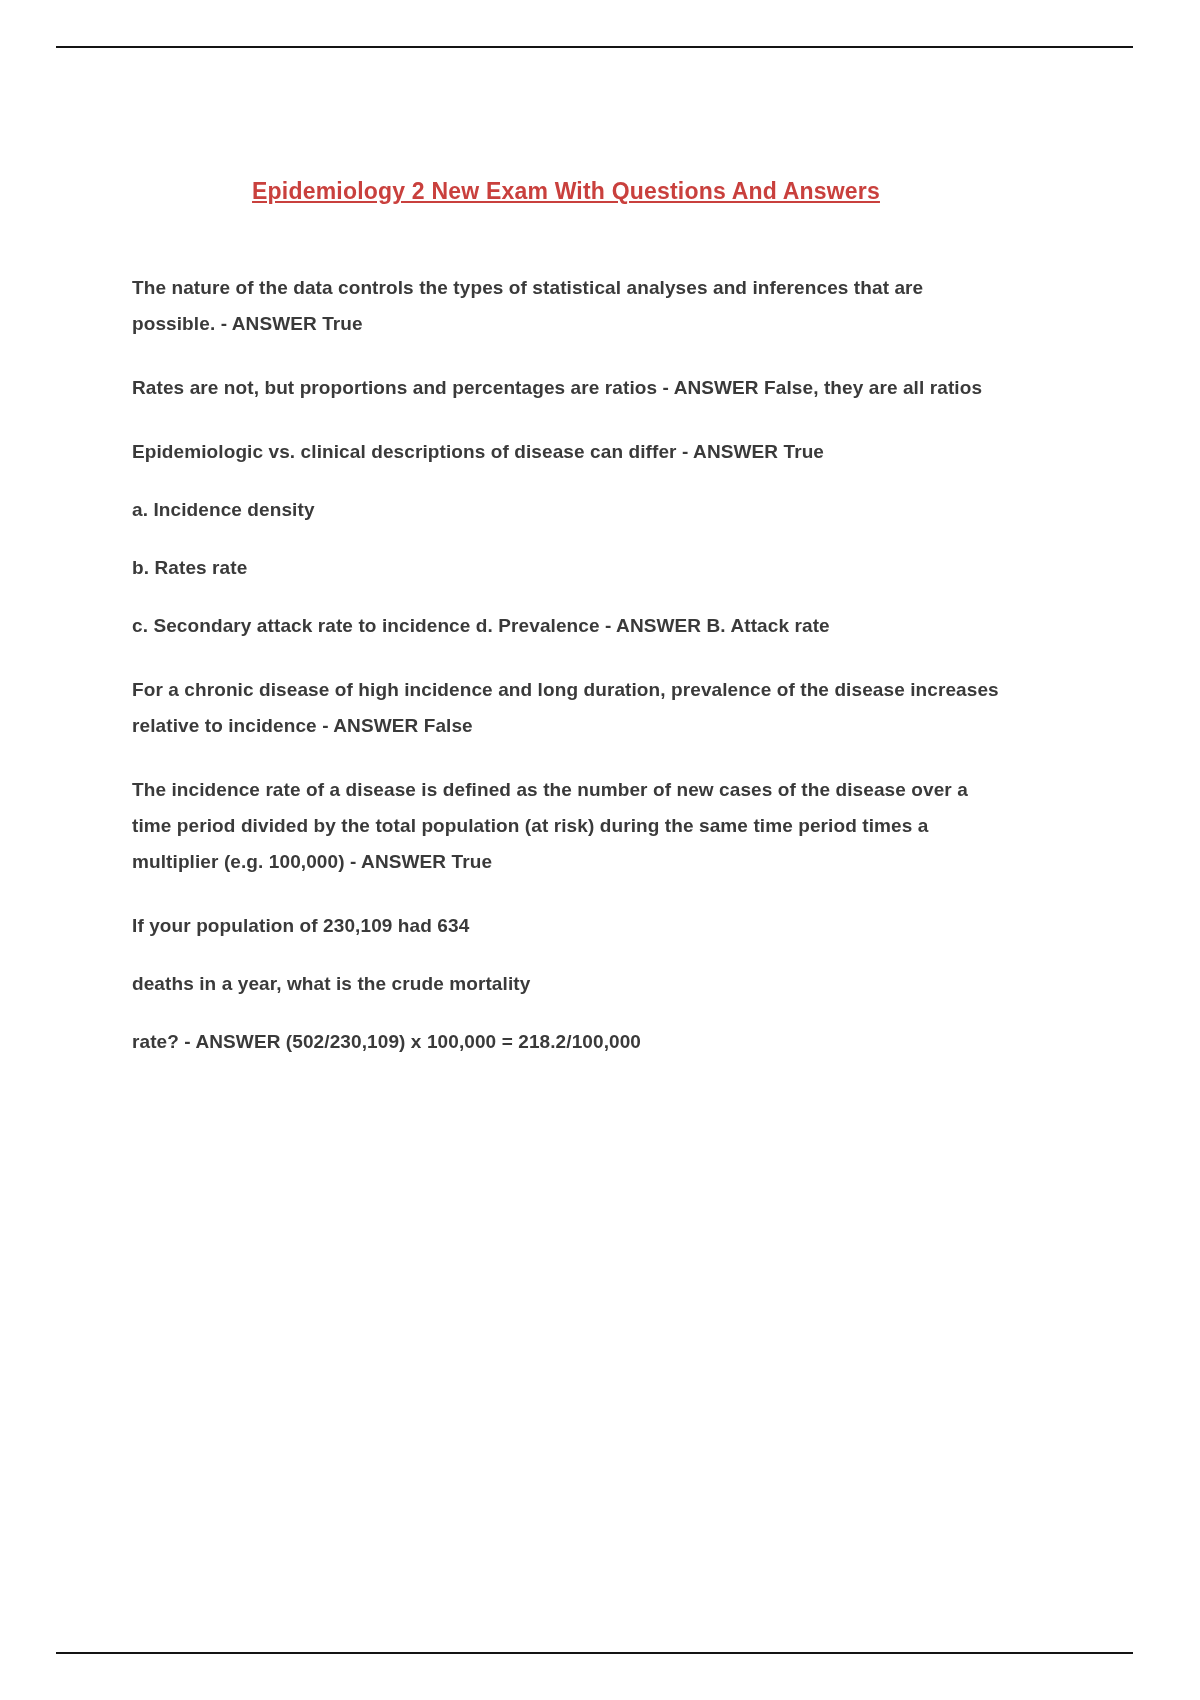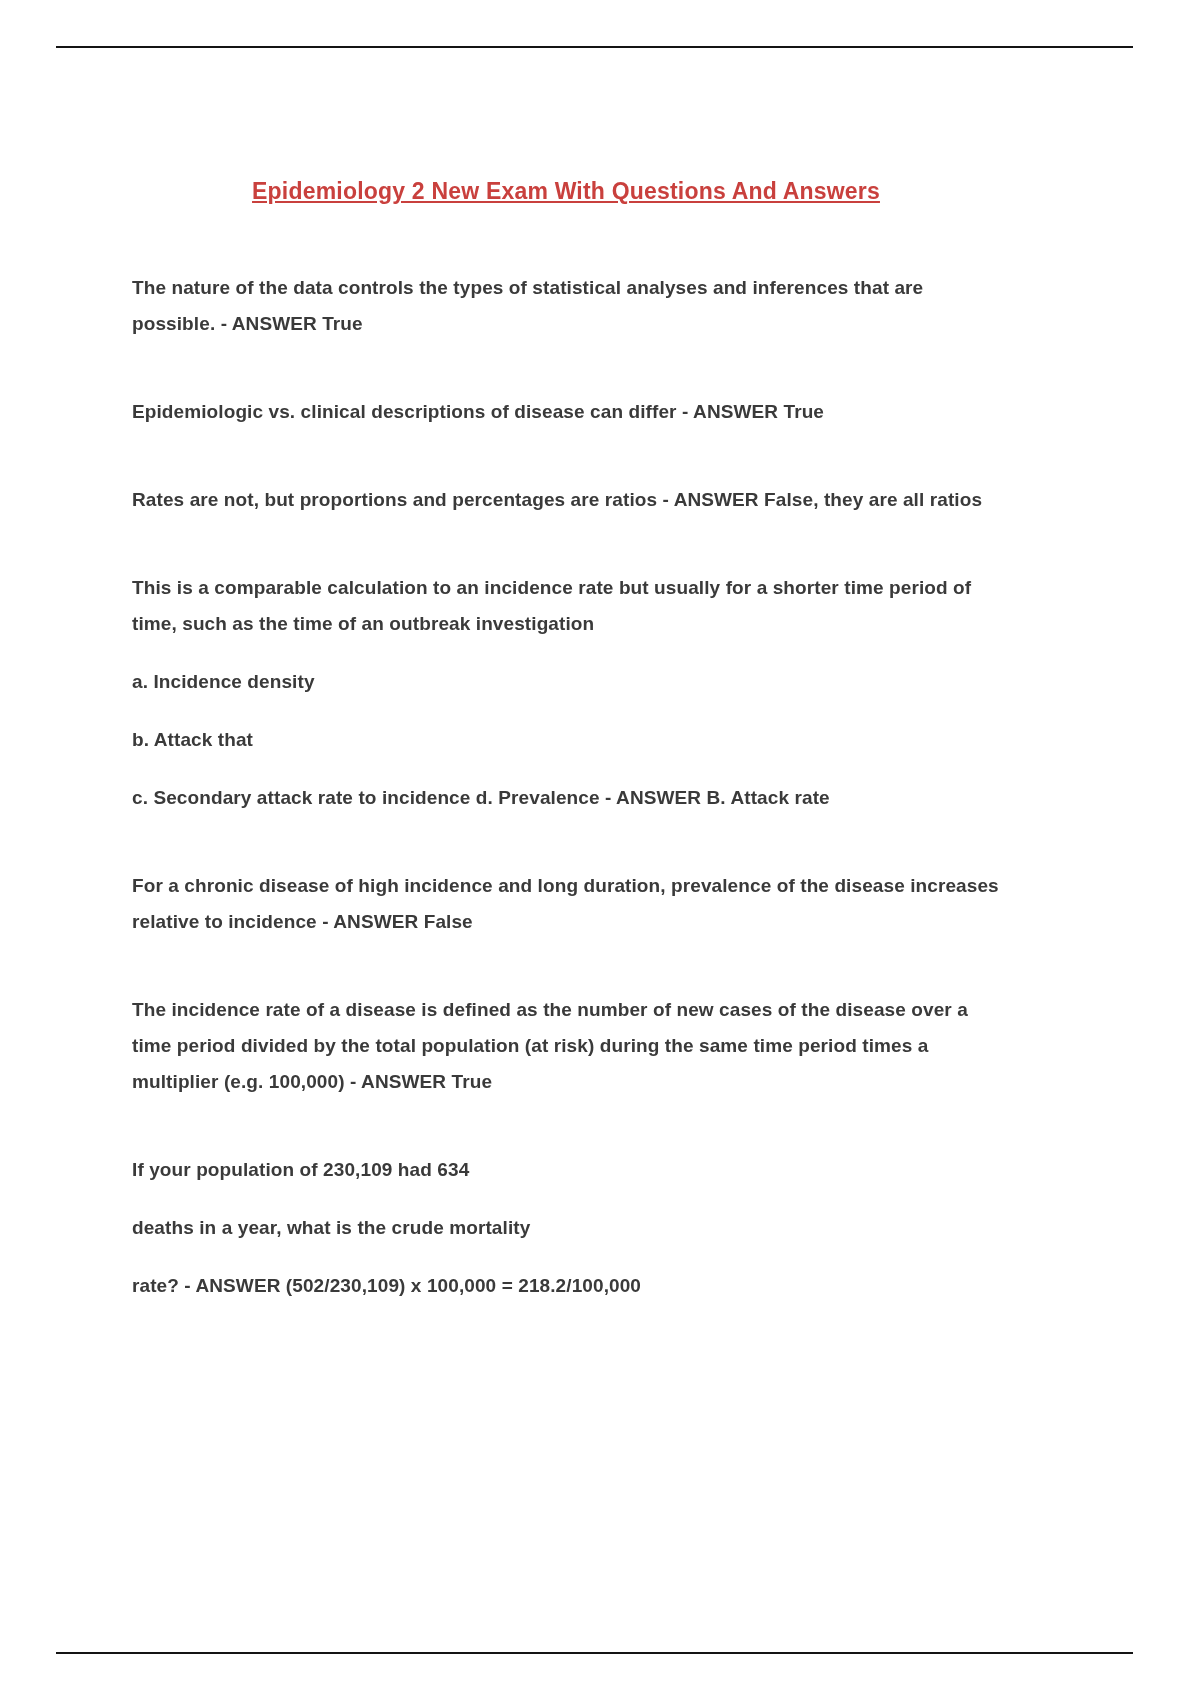--- a/index.html
+++ b/index.html
@@ -41,40 +41,39 @@
     letter-spacing: 0.2px;
   }
   .para {
     color: #3a3a3a;
     font-size: 19px;
     font-weight: bold;
     line-height: 36px;
     margin: 0;
     letter-spacing: 0.1px;
   }
-  .section { margin-top: 52px; }
+  .section { margin-top: 28px; }
   .line { margin-top: 22px; }
 </style>
 </head>
 <body>
 
 <div class="page">
 
   <div class="rule rule-top"></div>
 
   <div class="content">
 
     <h1 class="doc-title">Epidemiology 2 New Exam With Questions And Answers</h1>
 
     <p class="para section">The nature of the data controls the types of statistical analyses and inferences that are possible. - ANSWER True</p>
+    <p class="para section">Rates are not, but proportions and percentages are ratios - ANSWER False, they are all ratios</p>
     <p class="para section">Epidemiologic vs. clinical descriptions of disease can differ - ANSWER True</p>
-    <p class="para section">Rates are not, but proportions and percentages are ratios - ANSWER False, they are all ratios</p>
-    <p class="para section">This is a comparable calculation to an incidence rate but usually for a shorter time period of time, such as the time of an outbreak investigation</p>
     <p class="para line">a. Incidence density</p>
-    <p class="para line">b. Attack that</p>
+    <p class="para line">b. Rates rate</p>
     <p class="para line">c. Secondary attack rate to incidence d. Prevalence - ANSWER B. Attack rate</p>
     <p class="para section">For a chronic disease of high incidence and long duration, prevalence of the disease increases relative to incidence - ANSWER False</p>
     <p class="para section">The incidence rate of a disease is defined as the number of new cases of the disease over a time period divided by the total population (at risk) during the same time period times a multiplier (e.g. 100,000) - ANSWER True</p>
     <p class="para section">If your population of 230,109 had 634</p>
     <p class="para line">deaths in a year, what is the crude mortality</p>
     <p class="para line">rate? - ANSWER (502/230,109) x 100,000 = 218.2/100,000</p>
 
   </div>
 
   <div class="rule rule-bottom"></div>

